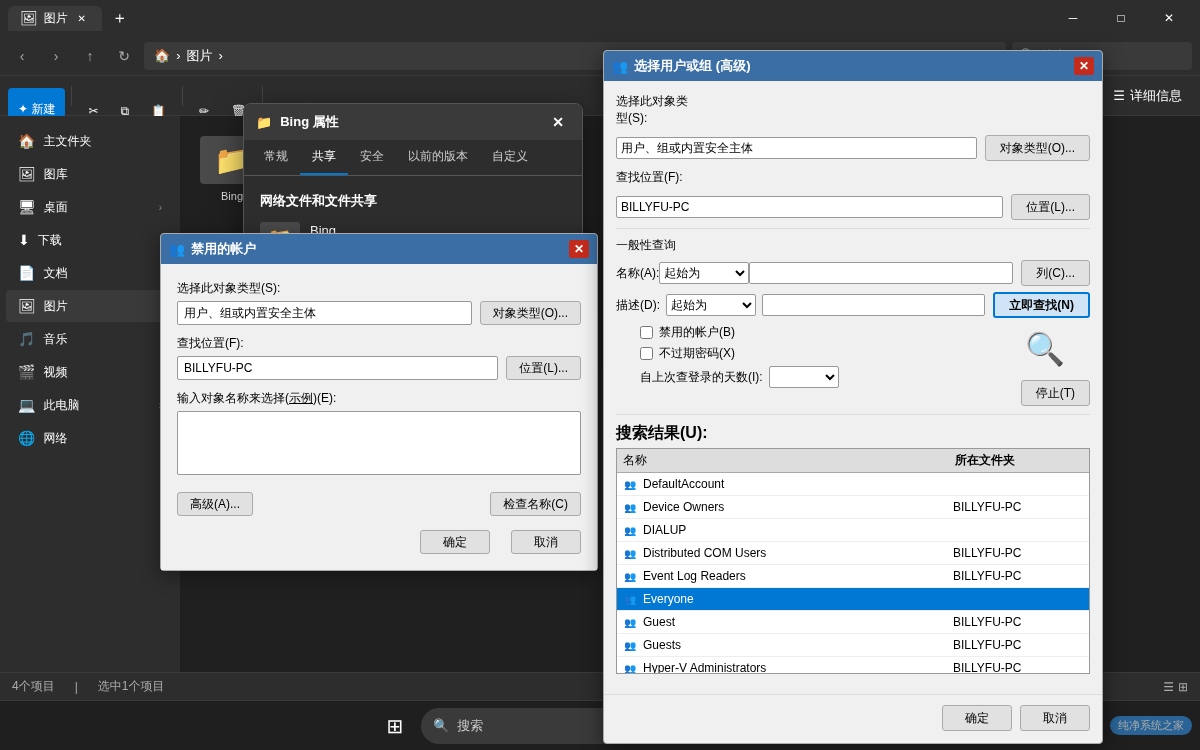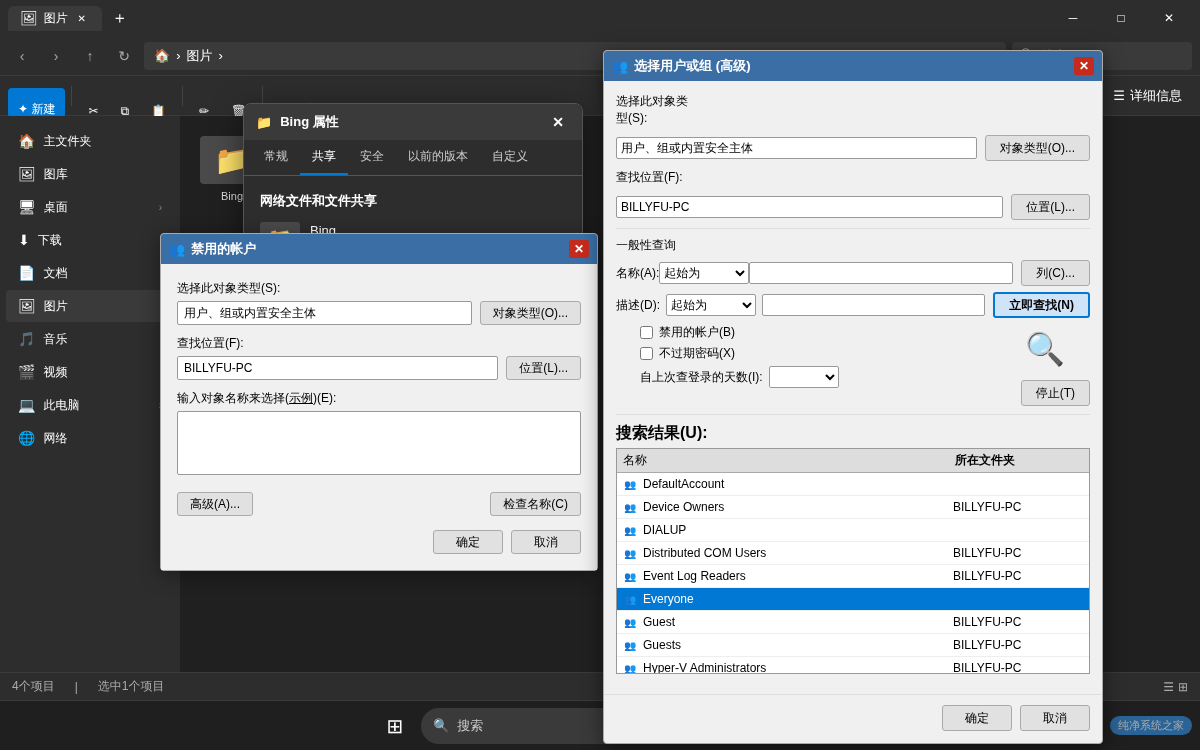--- a/index.html
+++ b/index.html
@@ -431,21 +431,21 @@
       font-size: 12px;
       color: #000;
       margin-bottom: 10px;
       resize: none;
     }
     .classic-row {
       display: flex; align-items: center; gap: 8px; margin-bottom: 10px;
     }
     .classic-row .classic-input { margin-bottom: 0; }
     .classic-btn-row {
-      display: flex; justify-content: flex-end; gap: 8px; padding-top: 4px;
+      display: flex; justify-content: flex-end; gap: 21px; padding-top: 4px;
     }
     .classic-btn {
       height: 24px; min-width: 70px;
       padding: 0 12px;
       background: #e1e1e1;
       border: 1px solid #aaa;
       border-radius: 3px;
       font-size: 12px;
       color: #000;
       cursor: pointer;

